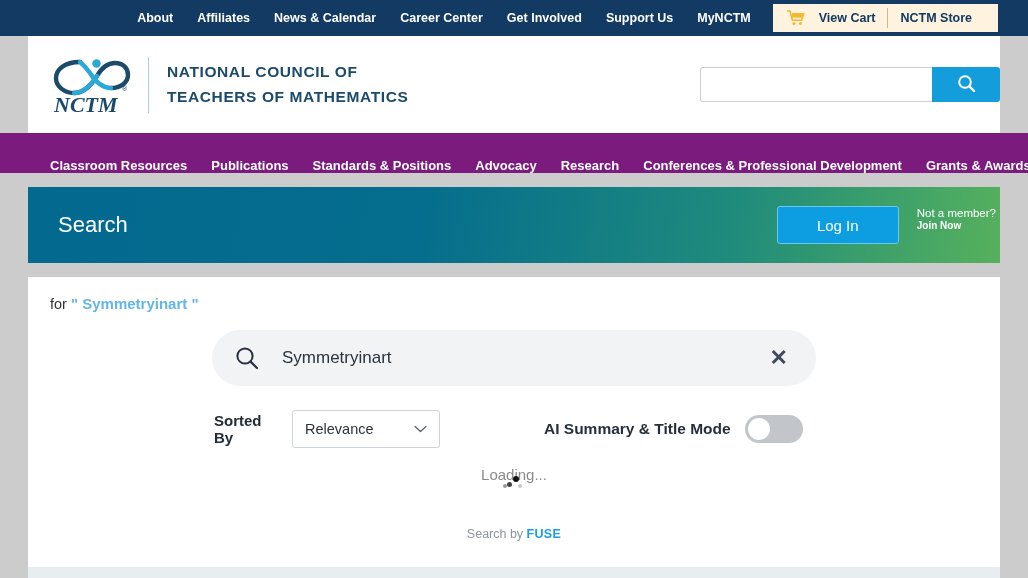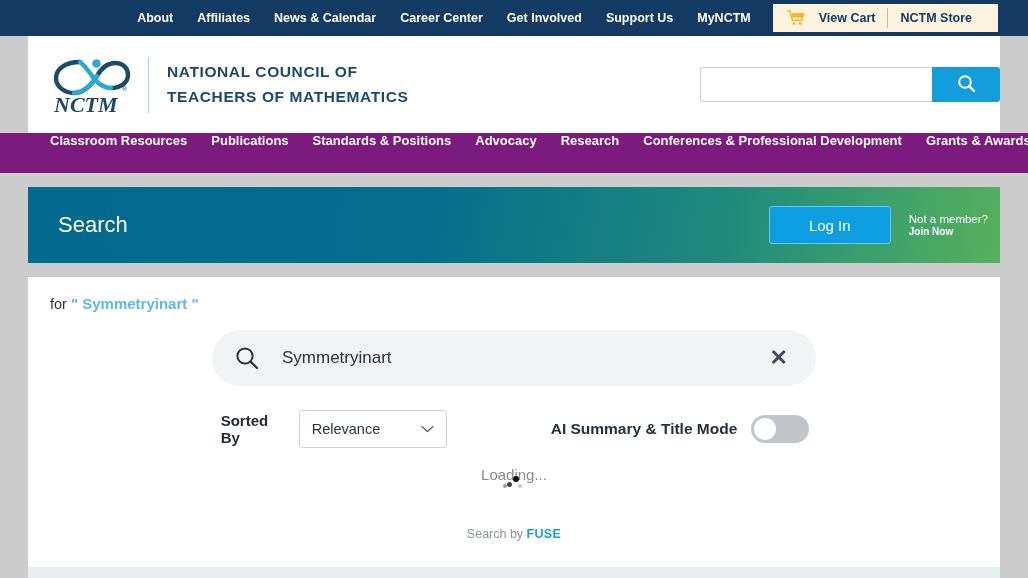--- a/index.html
+++ b/index.html
@@ -109,21 +109,21 @@
     display: flex;
     align-items: center;
     justify-content: center;
   }
 
   
   .mainnav {
     height: 40px;
     background: #7b1b7d;
     display: flex;
-    align-items: flex-start;
+    align-items: flex-end;
     padding-left: 38px;
   }
   .mainnav a {
     color: #fff;
     text-decoration: none;
     font-size: 13px;
     font-weight: bold;
     padding: 0 12px;
     white-space: nowrap;
   }
@@ -138,23 +138,23 @@
     padding: 0 0 0 30px;
     position: relative;
   }
   .hero-title {
     color: #ffffff;
     font-size: 22px;
     font-weight: normal;
   }
   .hero-right {
     position: absolute;
-    right: 12px;
-    display: flex;
-    align-items: center;
+    right: 4px;
+    display: flex;
+    align-items: flex-start;
     gap: 18px;
   }
   .login-btn {
     width: 122px;
     height: 38px;
     background: #0c9ee0;
     border: 1px solid #6bc9ef;
     border-radius: 3px;
     color: #fff;
     font-size: 15px;
@@ -202,21 +202,20 @@
     flex: 0 0 auto; cursor: pointer; color: #3d4b5c;
     font-size: 22px; font-weight: bold; line-height: 1;
     padding: 4px;
   }
 
   .controls {
     display: flex;
     align-items: center;
     margin-top: 24px;
     padding-left: 2px;
-    justify-content: center;
   }
   .sortlabel {
     font-size: 15px; font-weight: bold; color: #222b36;
     line-height: 1.15; width: 60px;
   }
   .sortselect {
     margin-left: 18px;
     width: 148px; height: 38px;
     border: 1px solid #cfd4d9;
     background: #fff;

